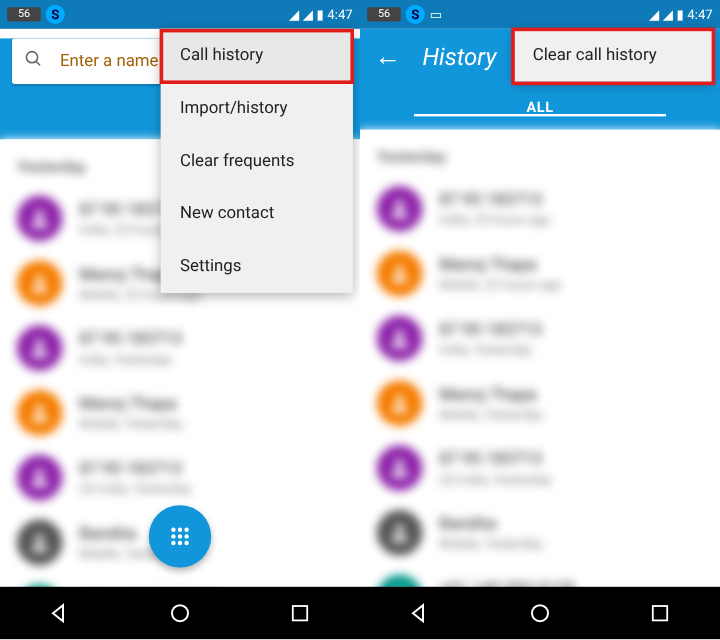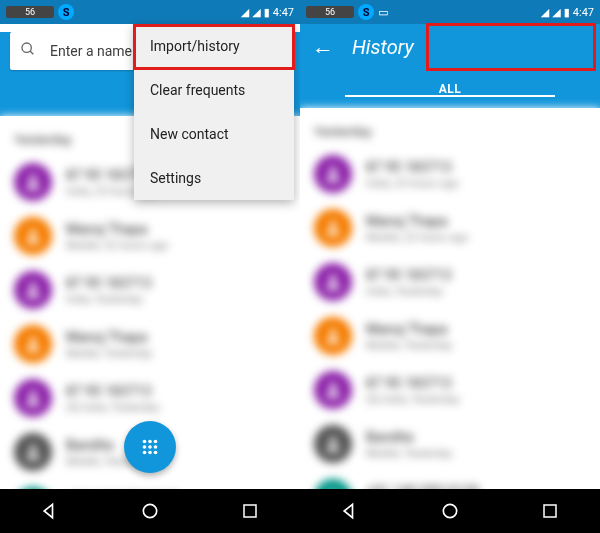--- a/index.html
+++ b/index.html
@@ -1,26 +1,26 @@
 <!DOCTYPE html>
 <html><head>
 <meta charset="utf-8">
 <style>
   * { margin: 0; padding: 0; box-sizing: border-box; font-family: -apple-system, Roboto, Arial, sans-serif; }
   body { background: #fff; width: 600px; height: 533px; display: flex; position: relative; overflow: hidden; }
   .phone { width: 300px; height: 533px; position: relative; overflow: hidden; background: #fff; }
   .status-bar { height: 24px; background: #0f7ab8; display: flex; align-items: center; justify-content: space-between; padding: 0 6px; color: #fff; font-size: 11px; }
   .status-left { display: flex; align-items: center; gap: 4px; }
   .status-right { display: flex; align-items: center; gap: 3px; }
-  .badge { background: #444; color: #fff; font-size: 9px; padding: 1px 19px; border-radius: 2px; }
+  .badge { background: #444; color: #fff; font-size: 9px; padding: 1px 9px; border-radius: 2px; }
   .s-icon { width: 16px; height: 16px; background: #0af; border-radius: 50%; display: flex; align-items: center; justify-content: center; font-weight: bold; font-size: 11px; color: #003; }
   .header { background: #1296db; color: #fff; position: relative; }
   .search-bar { margin: 8px 10px; background: #fff; border-radius: 2px; display: flex; align-items: center; height: 38px; padding: 0 10px; color: #888; box-shadow: 0 1px 2px rgba(0,0,0,0.2); }
   .search-bar .mag { margin-right: 14px; color: #666; }
-  .search-text { font-size: 14px; color: #404040; }
+  .search-text { font-size: 14px; color: #a16207; }
   .tabs { display: flex; color: #fff; font-weight: bold; font-size: 12px; height: 38px; align-items: center; }
   .tab { flex: 1; text-align: center; letter-spacing: 0.5px; position: relative; }
   .tab.active::after { content: ''; position: absolute; bottom: -1px; left: 15%; width: 70%; height: 2px; background: #fff; }
   .history-header { display: flex; align-items: center; height: 46px; padding: 0 12px; gap: 18px; }
   .back-arrow { color: #fff; font-size: 22px; }
   .history-title { color: #fff; font-size: 20px; font-weight: normal; font-style: italic; }
   .menu-popup { position: absolute; top: 24px; right: 6px; width: 160px; background: #eee; box-shadow: 0 3px 10px rgba(0,0,0,0.3); z-index: 10; }
   .menu-item { padding: 14px 16px; font-size: 14px; color: #222; background: #f0f0f0; }
   .menu-item.hi { background: #e8e8e8; }
   .red-box { position: absolute; border: 3px solid #e21b1b; z-index: 20; pointer-events: none; }
@@ -169,20 +169,21 @@
         <circle cx="6" cy="12" r="2"></circle>
         <circle cx="12" cy="12" r="2"></circle>
         <circle cx="18" cy="12" r="2"></circle>
         <circle cx="6" cy="18" r="2"></circle>
         <circle cx="12" cy="18" r="2"></circle>
         <circle cx="18" cy="18" r="2"></circle>
       </svg>
   </div>
 
   <div class="menu-popup">
+    <div class="menu-item hi">Call history</div>
     <div class="menu-item">Import/history</div>
     <div class="menu-item">Clear frequents</div>
     <div class="menu-item">New contact</div>
     <div class="menu-item">Settings</div>
   </div>
   <div class="red-box" style="top:24px; right:5px; width:162px; height:46px;"></div>
 
   <div class="navbar">
     <div class="nav-btn">
         <svg width="20" height="20" viewBox="0 0 24 24" fill="none" stroke="#fff" stroke-width="2">
@@ -310,20 +311,23 @@
             </svg>
           </div>
           <div class="row-text">
             <div class="t1">+91 140 050 0128</div>
             <div class="t2">India, Yesterday</div>
           </div>
         </div>
       </div>
   </div>
 
+  <div class="menu-popup" style="width:166px;">
+    <div class="menu-item">Clear call history</div>
+  </div>
   <div class="red-box" style="top:23px; right:4px; width:170px; height:48px;"></div>
 
   <div class="navbar">
     <div class="nav-btn">
         <svg width="20" height="20" viewBox="0 0 24 24" fill="none" stroke="#fff" stroke-width="2">
           <path d="M15 4 L5 12 L15 20 Z" fill="none"></path>
         </svg>
       </div>
     <div class="nav-btn">
         <svg width="20" height="20" viewBox="0 0 24 24" fill="none" stroke="#fff" stroke-width="2">

